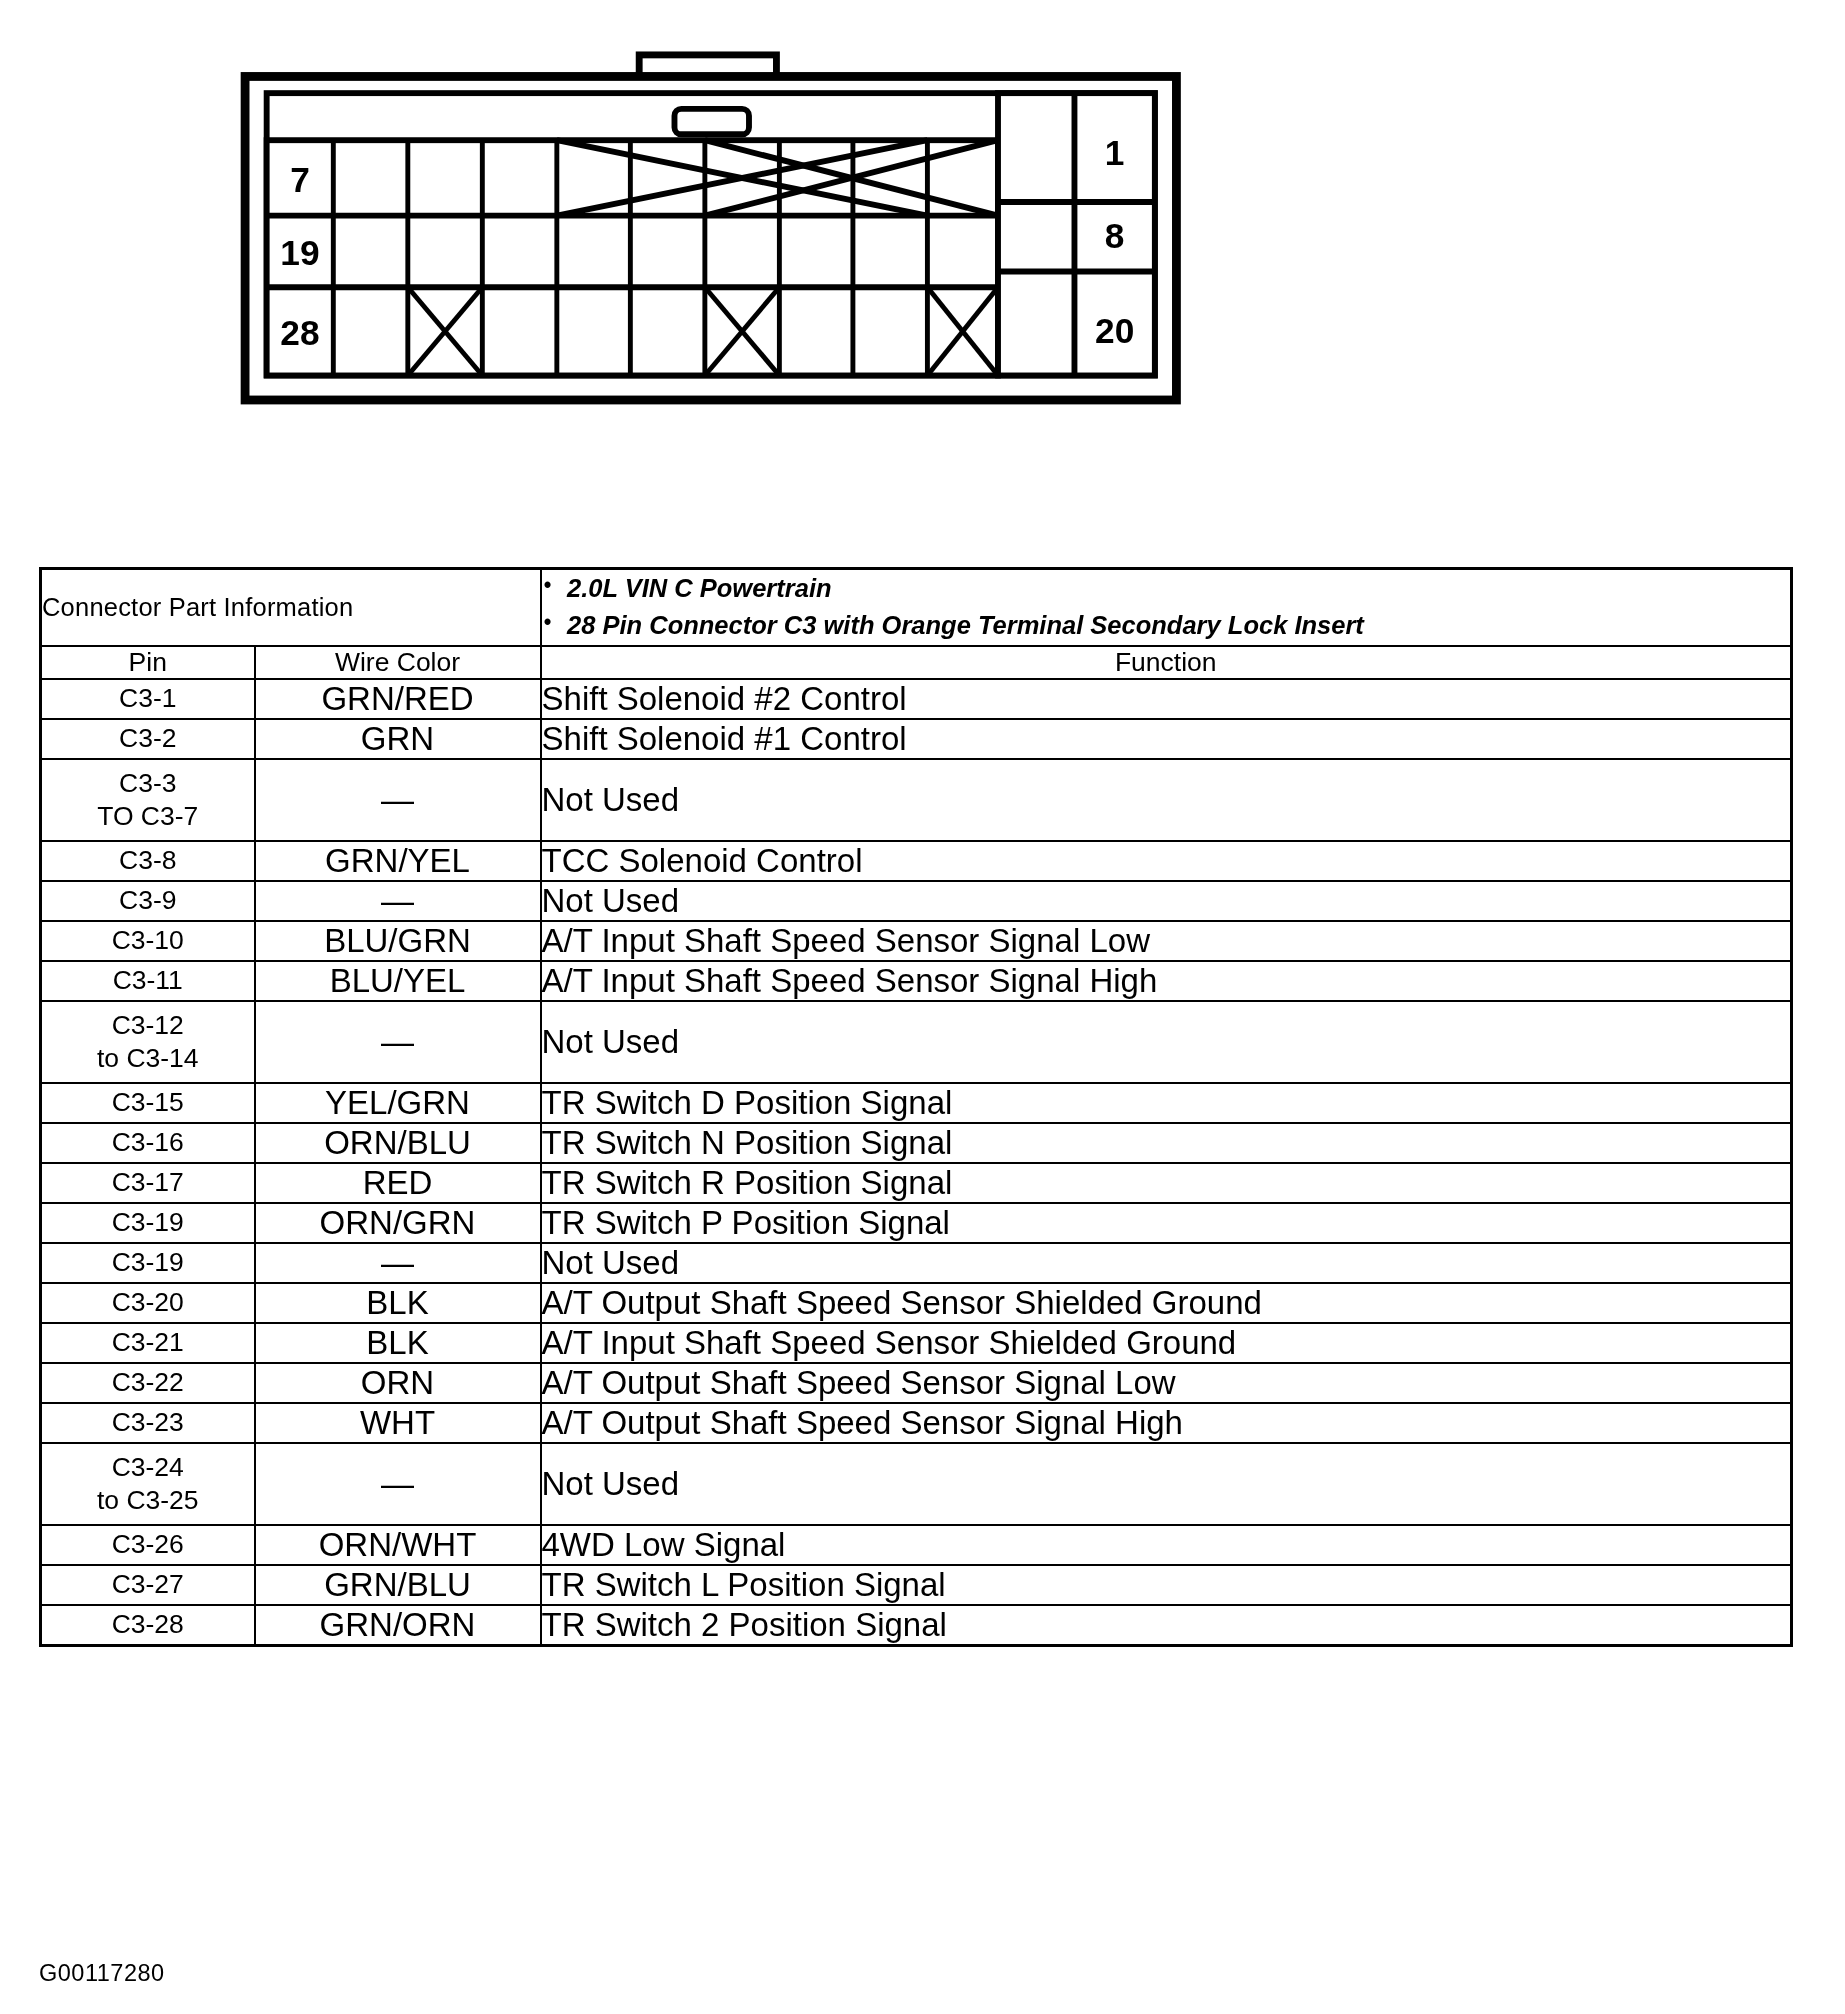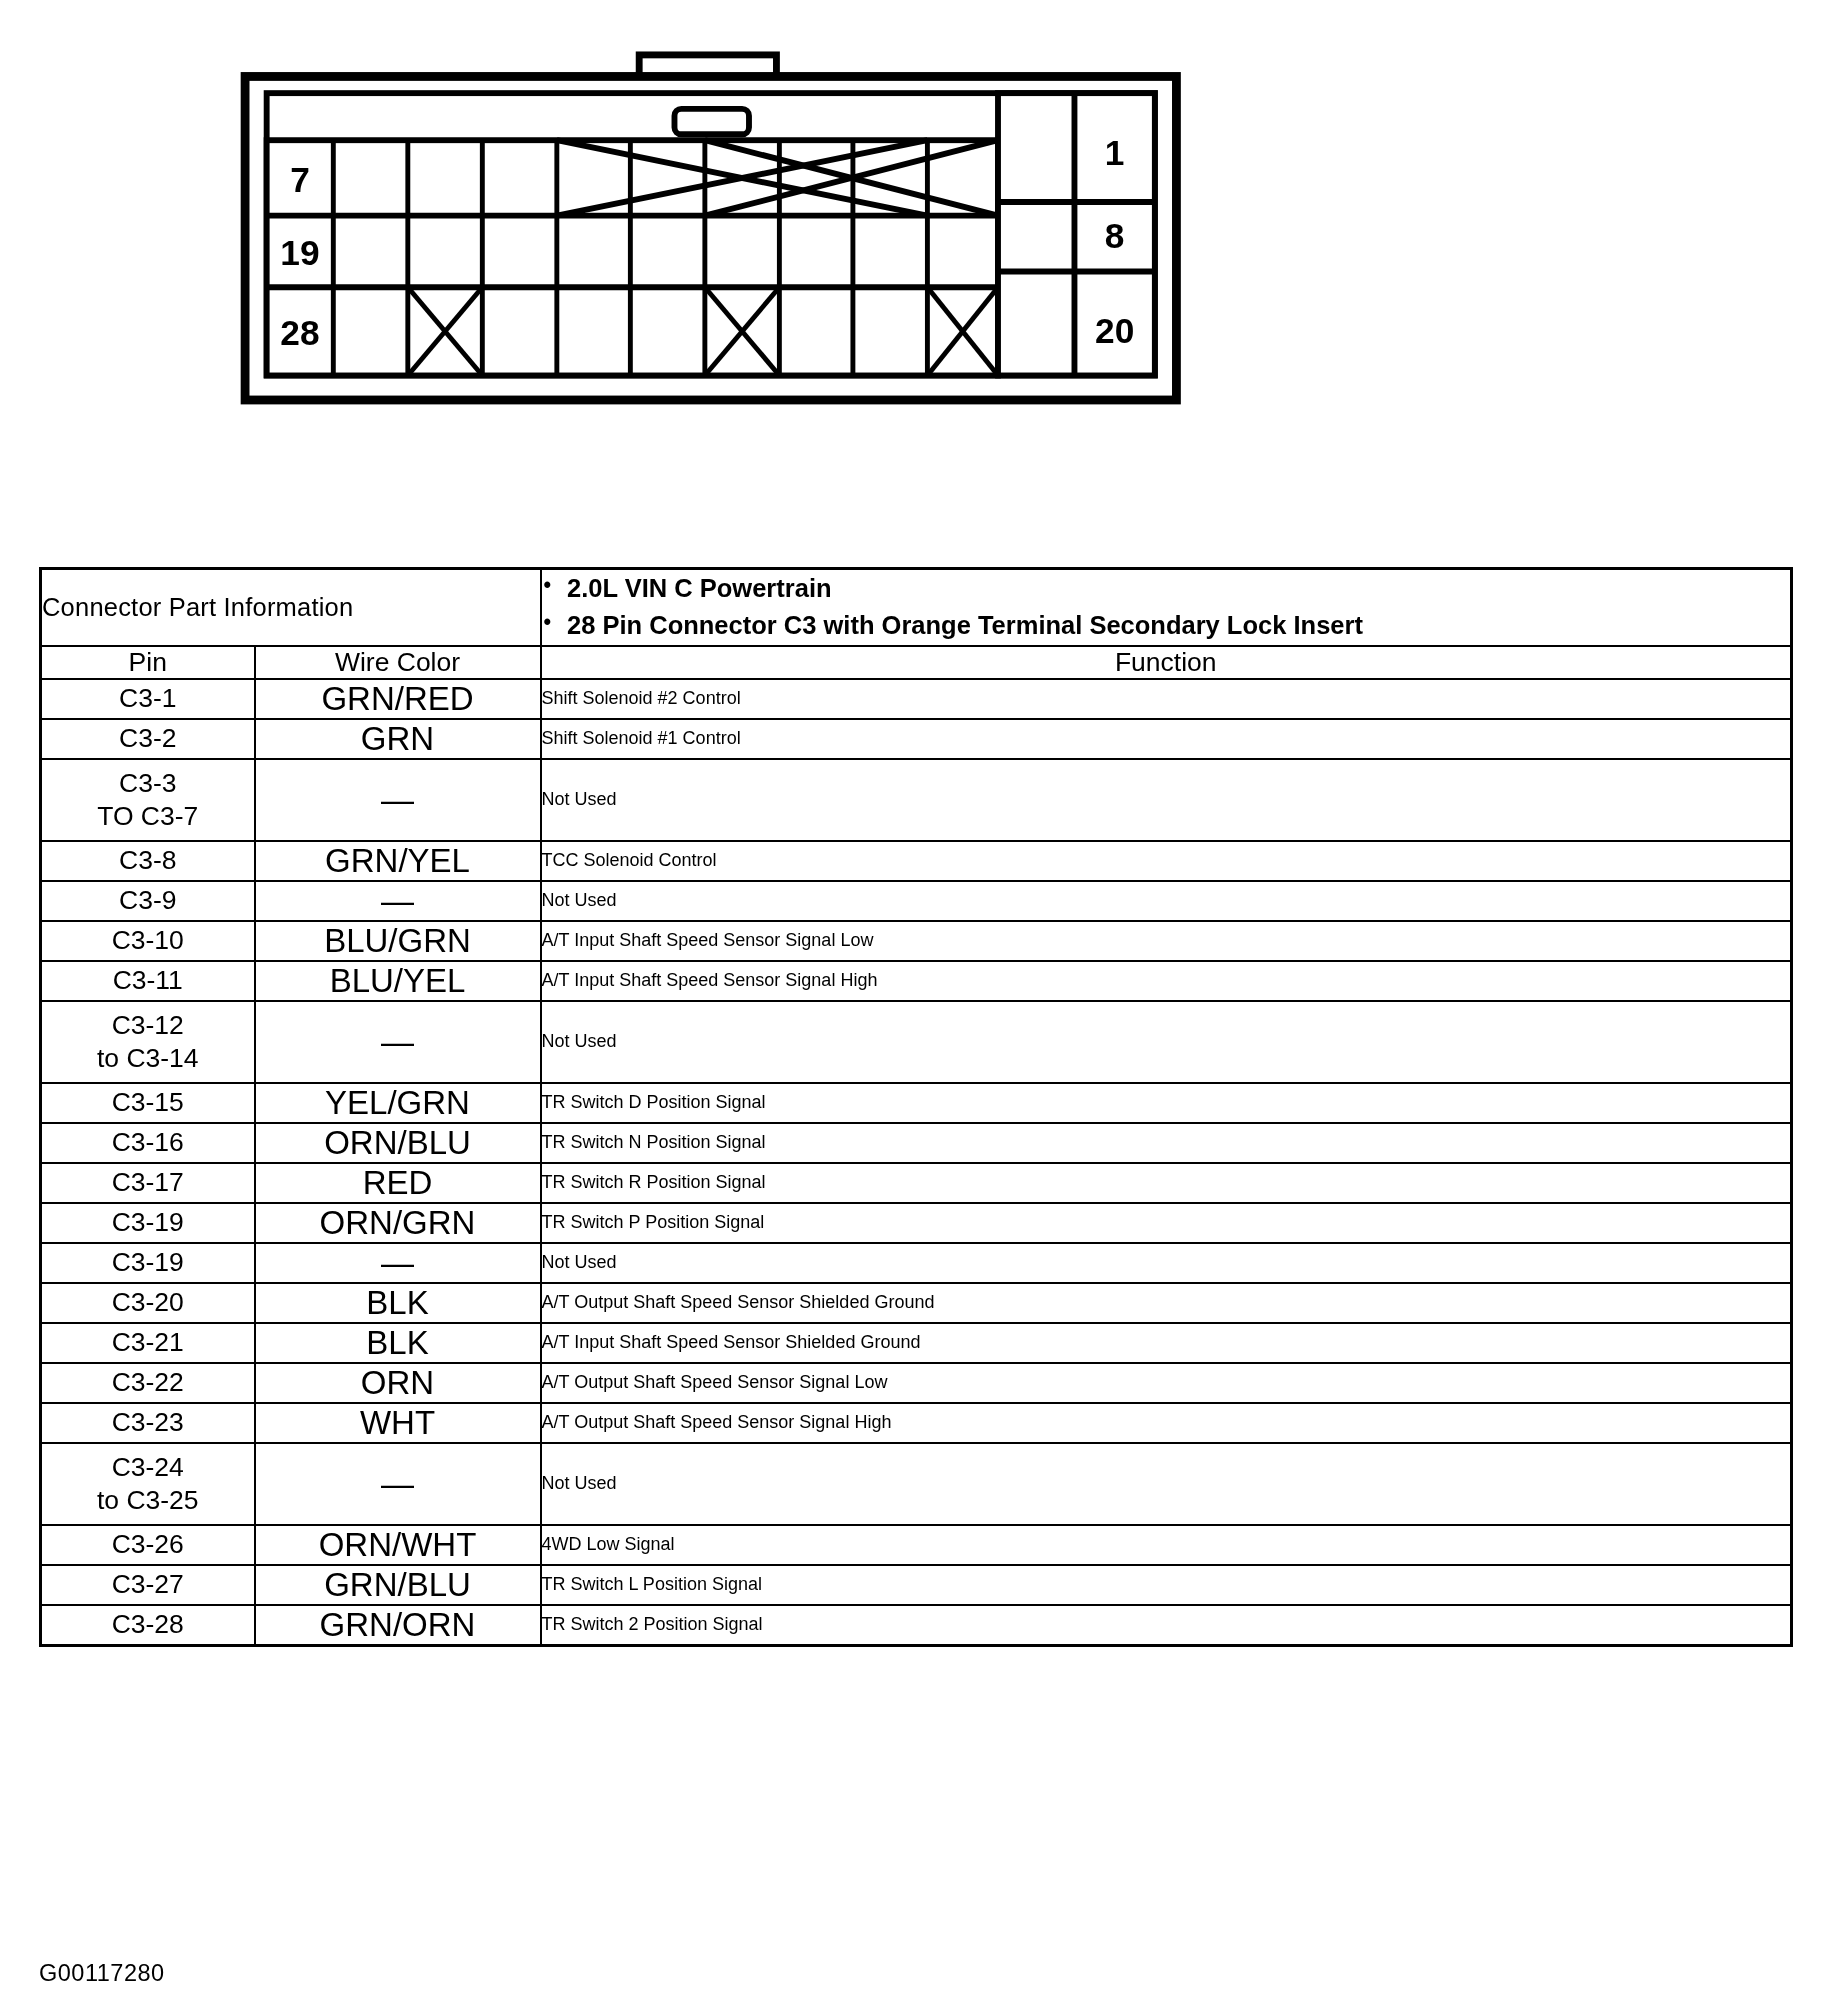--- a/index.html
+++ b/index.html
@@ -81,20 +81,21 @@
     padding: 0 0 0 25.5px;
     list-style: none;
   }
   ul.bullet-list li {
     position: relative;
     font-weight: bold;
     font-size: 25.5px;
     line-height: 1.0;
     padding: 5.9px 0 5.9px 0;
     white-space: nowrap;
+    font-style: italic;
   }
   ul.bullet-list li::before {
     content: "\2022";
     position: absolute;
     left: -23.5px;
     top: 3.9px;
     font-size: 21.6px;
   }
 
   
@@ -113,21 +114,21 @@
     line-height: 1.22;
     white-space: pre-line;
   }
   td.cell-wire {
     text-align: center;
     font-size: 33px;
     padding: 8.8px 3.9px 10.8px 3.9px;
   }
   td.cell-func {
     text-align: left;
-    font-size: 18px;
+    font-size: 33px;
     padding: 8.8px 3.9px 10.8px 17.6px;
   }
   tr.tall td { height: 80px; }
 
   
   #figure-code {
     position: absolute;
     left: 39px;
     top: 1960px;
     font-size: 23.5px;

